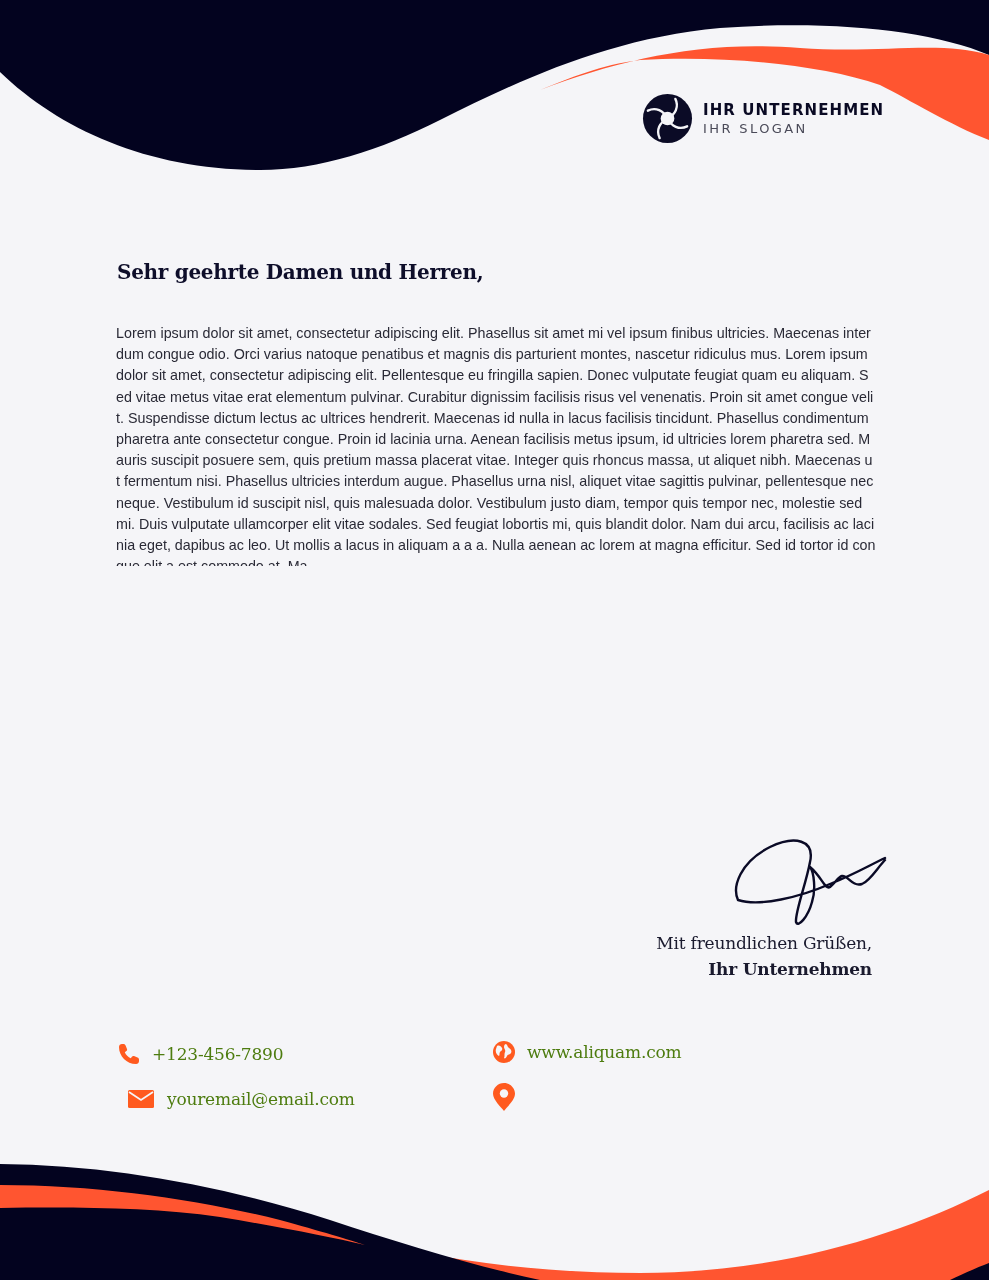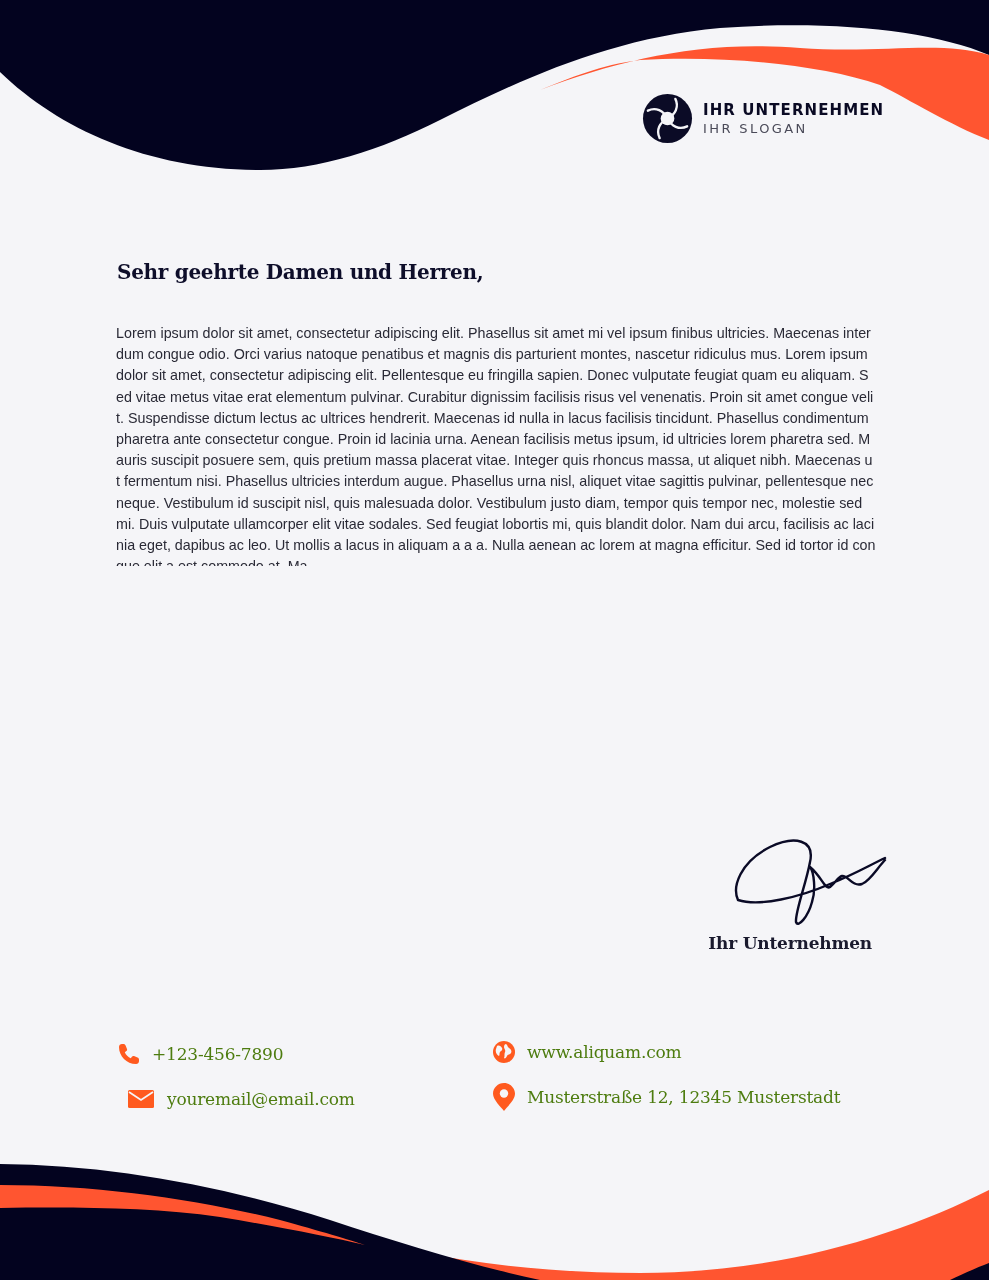--- a/index.html
+++ b/index.html
@@ -98,20 +98,21 @@
 
 <h1 class="greeting">Sehr geehrte Damen und Herren,</h1>
 
 <p class="body-text">Lorem ipsum dolor sit amet, consectetur adipiscing elit. Phasellus sit amet mi vel ipsum finibus ultricies. Maecenas interdum congue odio. Orci varius natoque penatibus et magnis dis parturient montes, nascetur ridiculus mus. Lorem ipsum dolor sit amet, consectetur adipiscing elit. Pellentesque eu fringilla sapien. Donec vulputate feugiat quam eu aliquam. Sed vitae metus vitae erat elementum pulvinar. Curabitur dignissim facilisis risus vel venenatis. Proin sit amet congue velit. Suspendisse dictum lectus ac ultrices hendrerit. Maecenas id nulla in lacus facilisis tincidunt. Phasellus condimentum pharetra ante consectetur congue. Proin id lacinia urna. Aenean facilisis metus ipsum, id ultricies lorem pharetra sed.   Mauris suscipit posuere sem, quis pretium massa placerat vitae. Integer quis rhoncus massa, ut aliquet nibh. Maecenas ut fermentum nisi. Phasellus ultricies interdum augue. Phasellus urna nisl, aliquet vitae sagittis pulvinar, pellentesque nec neque. Vestibulum id suscipit nisl, quis malesuada dolor. Vestibulum justo diam, tempor quis tempor nec, molestie sed mi. Duis vulputate ullamcorper elit vitae sodales. Sed feugiat lobortis mi, quis blandit dolor. Nam dui arcu, facilisis ac lacinia eget, dapibus ac leo. Ut mollis a lacus in aliquam a a a. Nulla aenean ac lorem at magna efficitur. Sed id tortor id congue elit a est commodo at. Ma</p>
 
 <svg class="signature-svg" width="160" height="95" viewBox="0 0 160 95">
   <path d="M8,68 C2,55 10,30 40,15 C65,3 85,8 80,30 C76,52 65,80 66,90 C68,96 78,85 82,70 C86,58 84,40 80,35 C92,45 95,58 100,55 C106,50 108,45 112,44 C118,43 122,55 132,52 C140,49 148,35 155,28 M8,68 C30,75 70,65 100,52 C125,42 140,33 155,26" fill="none" stroke="#0a0a26" stroke-width="2.4" stroke-linecap="round" stroke-linejoin="round"></path>
 </svg>
 
 <div class="closing">
+  <div class="closing-line">Mit freundlichen Grüßen,</div>
   <div class="closing-name">Ihr Unternehmen</div>
 </div>
 
 <div class="contact c-phone">
   <span class="ico">
     <svg width="24" height="24" viewBox="0 0 24 24">
         <path d="M6.5,2 C7.5,2 8.2,2.6 8.6,3.5 L10,7 C10.3,7.8 10,8.6 9.3,9.1 L7.8,10.2 C8.9,12.8 11.2,15.1 13.8,16.2 L14.9,14.7 C15.4,14 16.2,13.7 17,14 L20.5,15.4 C21.4,15.8 22,16.5 22,17.5 L22,19 C22,20.7 20.7,22 19,22 C9.6,22 2,14.4 2,5 C2,3.3 3.3,2 5,2 Z" fill="#ff5a1f"></path>
       </svg>
   </span>
   <span>+123-456-7890</span>
@@ -137,21 +138,20 @@
   <span>www.aliquam.com</span>
 </div>
 
 <div class="contact c-addr">
   <span class="ico">
     <svg width="22" height="28" viewBox="0 0 22 28">
         <path d="M11,0 C17,0 22,4.8 22,10.8 C22,17 14,24 11,28 C8,24 0,17 0,10.8 C0,4.8 5,0 11,0 Z" fill="#ff5a1f"></path>
         <circle cx="11" cy="10.5" r="4.2" fill="#f5f5f8"></circle>
       </svg>
   </span>
-  <span>Musterstraße 12, 12345 Musterstadt</span>
 </div>
 
 <svg class="wave wave-bottom" width="989" height="135" viewBox="0 0 989 135">
 
   <path d="M340,90 C420,110 520,128 640,128 C780,128 900,90 989,45 L989,135 L340,135 Z" fill="#ff5530"></path>
 
   <path d="M0,19 C110,20 220,40 330,75 C400,98 470,120 540,135 L0,135 Z" fill="#03031f"></path>
 
   <path d="M950,135 C965,128 978,122 989,118 L989,135 Z" fill="#03031f"></path>
 

